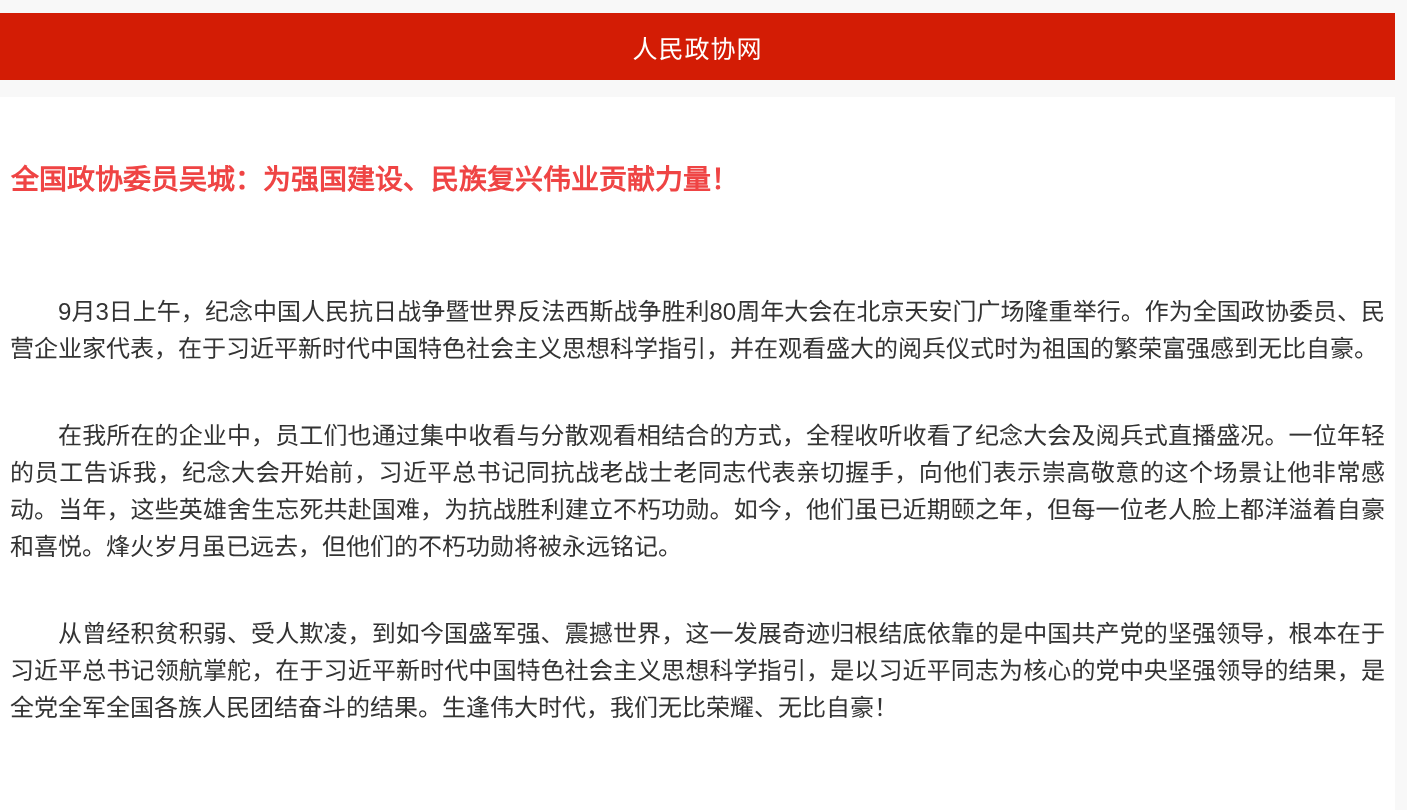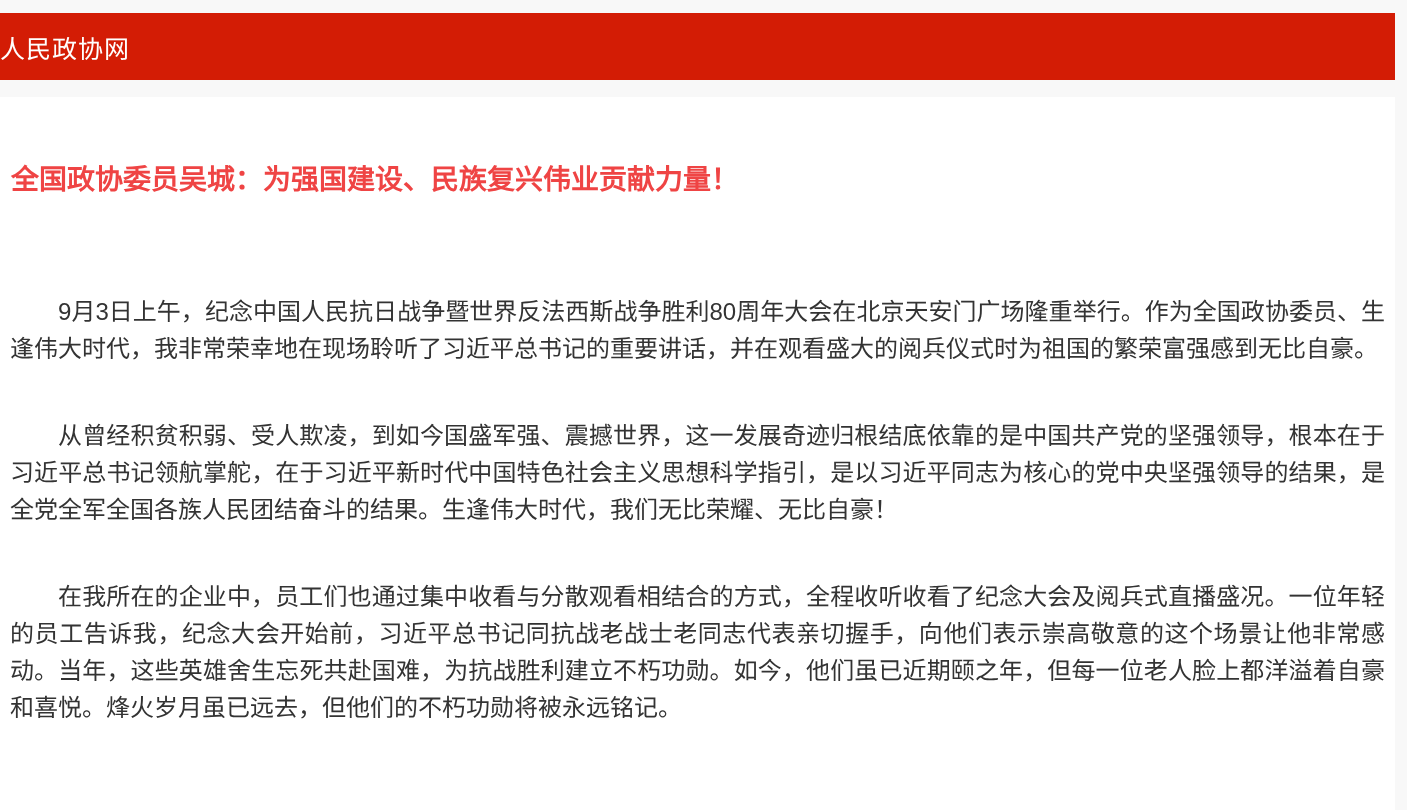--- a/index.html
+++ b/index.html
@@ -17,20 +17,21 @@
   }
   .page {
     width: 1395px;
   }
   .masthead {
     margin-top: 13px;
     height: 67px;
     background: #d31c05;
     display: flex;
     align-items: center;
+    justify-content: center;
   }
   .masthead .site-name {
     color: #ffffff;
     font-size: 25px;
     letter-spacing: 1px;
     cursor: pointer;
   }
   .content {
     margin-top: 17px;
     background: #ffffff;
@@ -62,20 +63,20 @@
   <div class="page">
 
     <header class="masthead">
       <span class="site-name">人民政协网</span>
     </header>
 
     <main class="content">
       <h1 class="article-title">全国政协委员吴城：为强国建设、民族复兴伟业贡献力量！</h1>
 
       <div class="article-body">
-        <p>9月3日上午，纪念中国人民抗日战争暨世界反法西斯战争胜利80周年大会在北京天安门广场隆重举行。作为全国政协委员、生逢伟大时代，我非常荣幸地在现场聆听了习近平总书记的重要讲话，并在观看盛大的阅兵仪式时为祖国的繁荣富强感到无比自豪。</p>
+        <p>9月3日上午，纪念中国人民抗日战争暨世界反法西斯战争胜利80周年大会在北京天安门广场隆重举行。作为全国政协委员、民营企业家代表，在于习近平新时代中国特色社会主义思想科学指引，并在观看盛大的阅兵仪式时为祖国的繁荣富强感到无比自豪。</p>
+        <p>在我所在的企业中，员工们也通过集中收看与分散观看相结合的方式，全程收听收看了纪念大会及阅兵式直播盛况。一位年轻的员工告诉我，纪念大会开始前，习近平总书记同抗战老战士老同志代表亲切握手，向他们表示崇高敬意的这个场景让他非常感动。当年，这些英雄舍生忘死共赴国难，为抗战胜利建立不朽功勋。如今，他们虽已近期颐之年，但每一位老人脸上都洋溢着自豪和喜悦。烽火岁月虽已远去，但他们的不朽功勋将被永远铭记。</p>
         <p>从曾经积贫积弱、受人欺凌，到如今国盛军强、震撼世界，这一发展奇迹归根结底依靠的是中国共产党的坚强领导，根本在于习近平总书记领航掌舵，在于习近平新时代中国特色社会主义思想科学指引，是以习近平同志为核心的党中央坚强领导的结果，是全党全军全国各族人民团结奋斗的结果。生逢伟大时代，我们无比荣耀、无比自豪！</p>
-        <p>在我所在的企业中，员工们也通过集中收看与分散观看相结合的方式，全程收听收看了纪念大会及阅兵式直播盛况。一位年轻的员工告诉我，纪念大会开始前，习近平总书记同抗战老战士老同志代表亲切握手，向他们表示崇高敬意的这个场景让他非常感动。当年，这些英雄舍生忘死共赴国难，为抗战胜利建立不朽功勋。如今，他们虽已近期颐之年，但每一位老人脸上都洋溢着自豪和喜悦。烽火岁月虽已远去，但他们的不朽功勋将被永远铭记。</p>
       </div>
     </main>
 
   </div>
 </div>
 
 </body></html>

